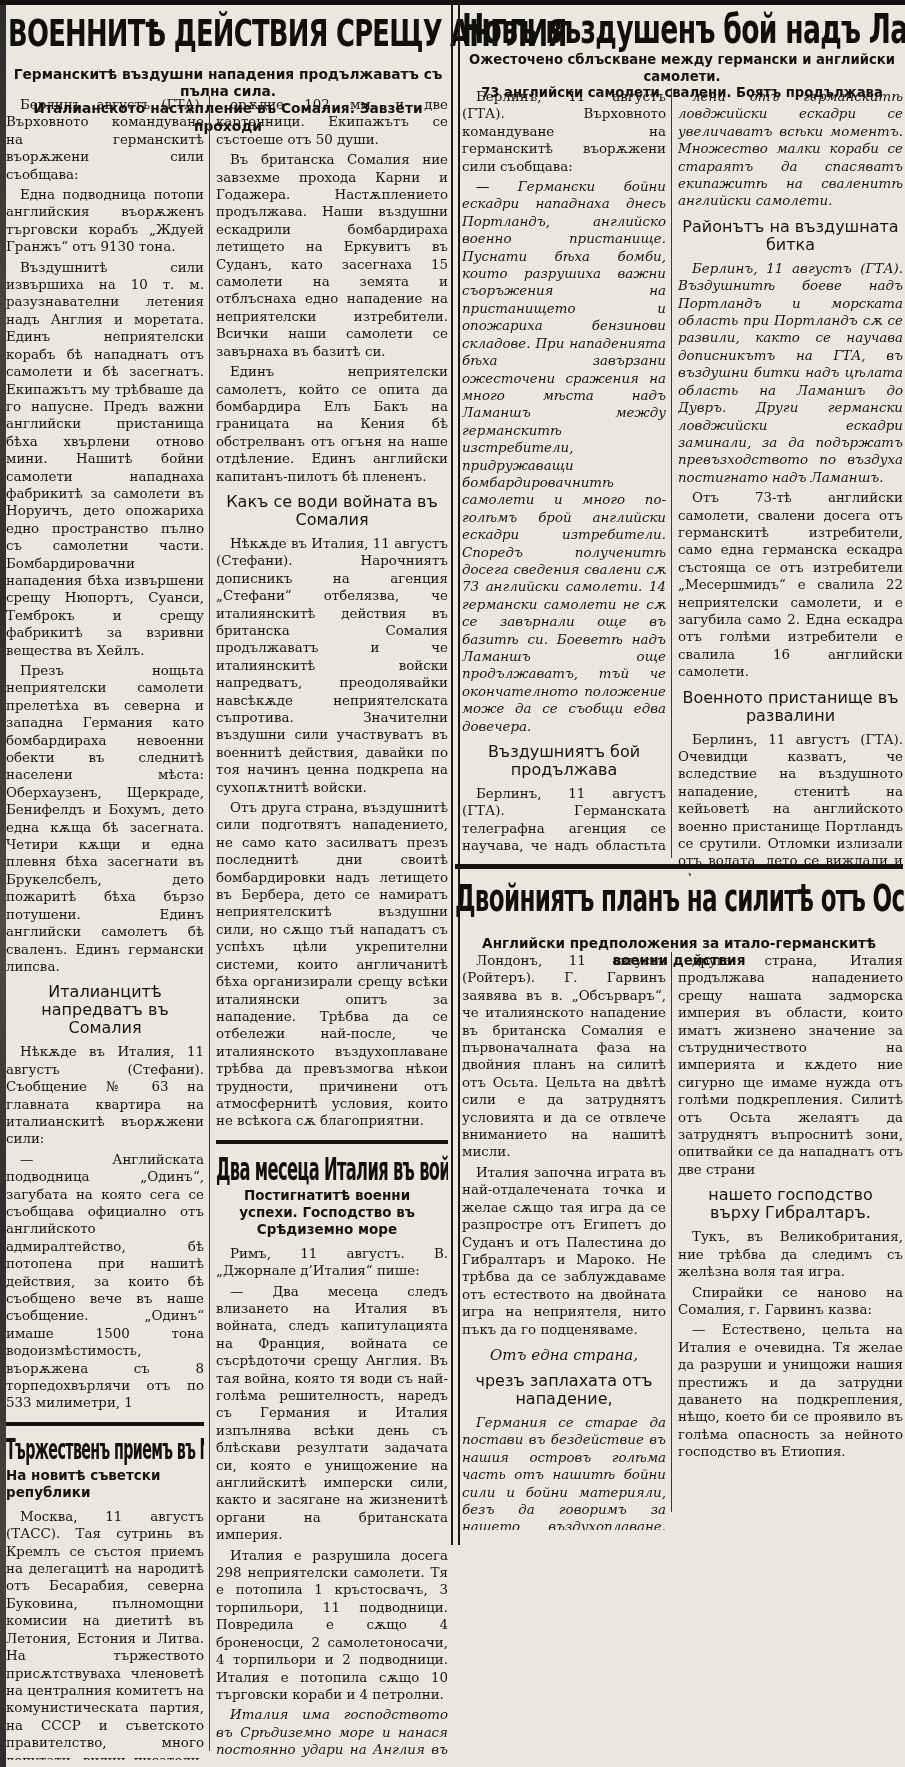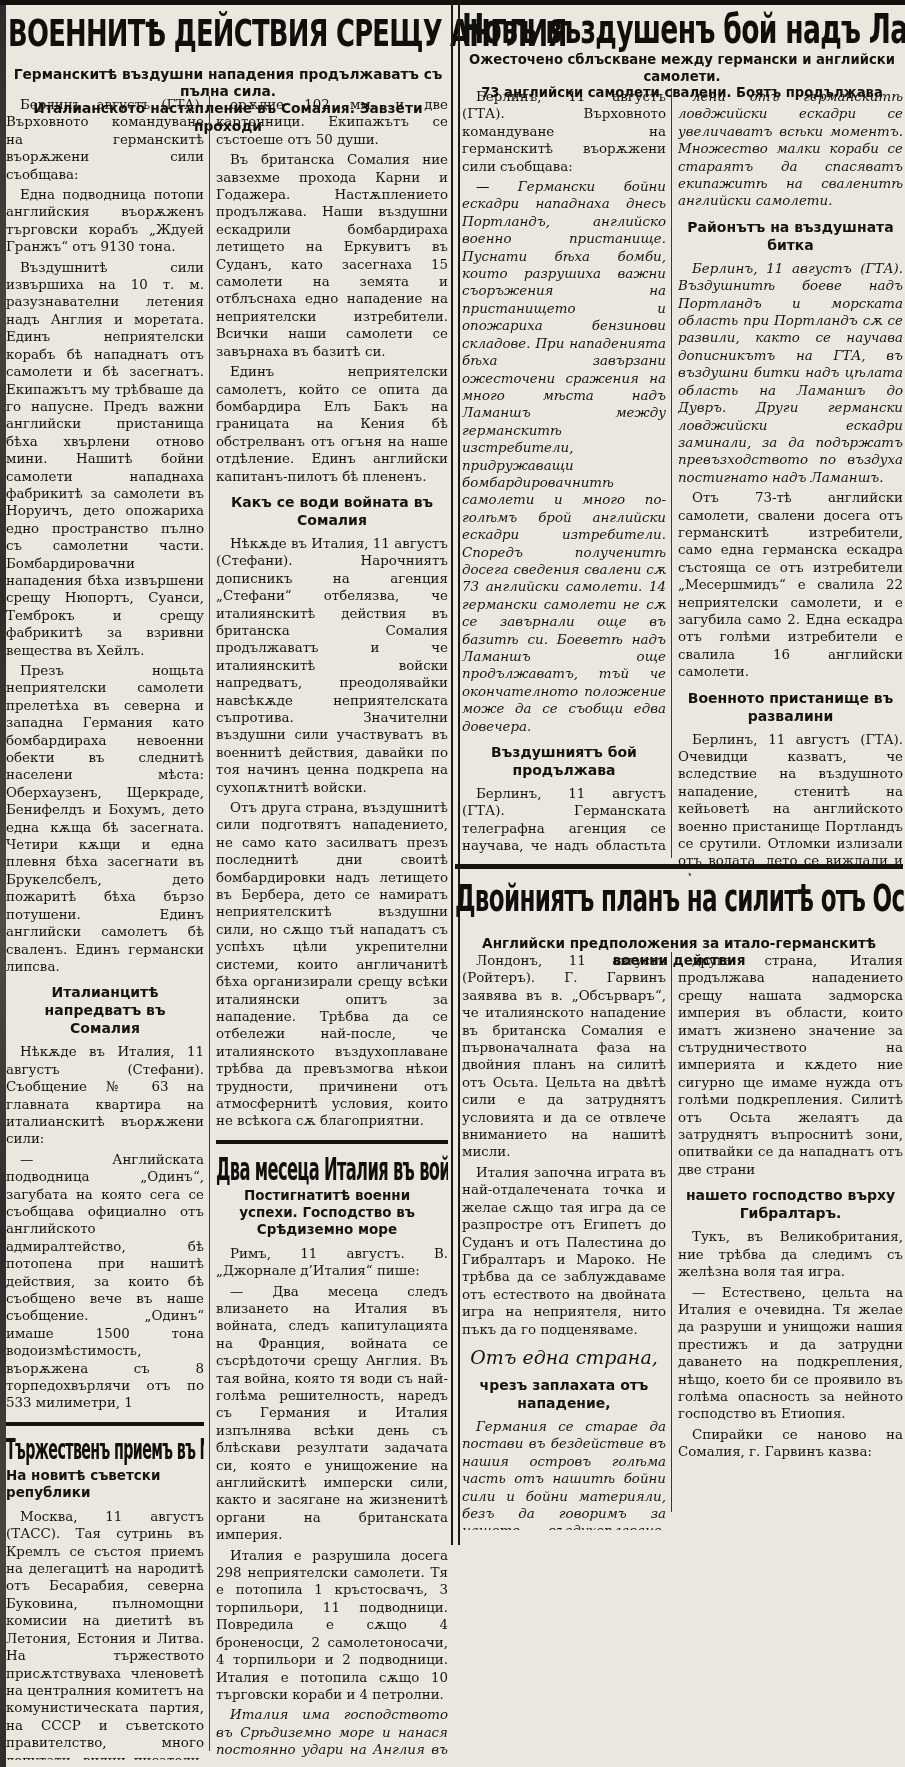--- a/index.html
+++ b/index.html
@@ -23,23 +23,23 @@
     font-family:"DejaVu Sans",sans-serif;font-weight:bold;white-space:nowrap;
     transform-origin:left top;color:#100f0c;letter-spacing:-1px;
   }
   .deck{font-family:"DejaVu Sans",sans-serif;font-weight:bold;text-align:center;
     color:#15130e;line-height:1.25;}
 
   
   .col{position:absolute;overflow:hidden;text-align:justify;}
   .col p{margin:0 0 3px 0;text-indent:14px;font-size:13.4px;line-height:17.4px;}
   .col p.it{font-style:italic;}
-  .subhead{font-family:"DejaVu Sans",sans-serif;font-weight:bold;text-align:center;
-    font-size:14px;line-height:18px;margin:8px 4px 6px 4px;text-indent:0;}
-  .lead-italic{font-style:italic;text-align:center;font-size:19px;margin:8px 0 2px 0;text-indent:0;}
+  .subhead{font-family:"DejaVu Sans",sans-serif;font-weight:normal;text-align:center;
+    font-size:16px;line-height:18px;margin:8px 4px 6px 4px;text-indent:0;}
+  .lead-italic{font-style:italic;text-align:center;font-size:15px;margin:8px 0 2px 0;text-indent:0;}
   .artrule{border:none;border-top:4px solid #15130f;margin:10px 0 7px 0;width:100%;}
 
   .inner-head{margin:2px 0 2px 0;}
   .inner-deck{font-family:"DejaVu Sans",sans-serif;font-weight:bold;text-align:center;
     font-size:13.5px;line-height:17px;margin:4px 10px 7px 0;text-indent:0;}
 </style>
 </head>
 <body>
 
 <div class="paper">
@@ -139,17 +139,17 @@
     <p class="it">Германия се старае да постави въ бездействие въ нашия островъ голѣма часть отъ нашитѣ бойни сили и бойни материяли, безъ да говоримъ за нашето въздухоплаване. Отъ</p>
 
   </div>
 
   <div class="vrule" style="left:671px;top:952px;height:560px;"></div>
 
   <div class="col" style="left:678px;top:952px;width:225px;height:578px;">
     <p>друга страна, Италия продължава нападението срещу нашата задморска империя въ области, които иматъ жизнено значение за сътрудничеството на империята и кѫдето ние сигурно ще имаме нужда отъ голѣми подкрепления. Силитѣ отъ Осьта желаятъ да затруднятъ въпроснитѣ зони, опитвайки се да нападнатъ отъ две страни</p>
     <div class="subhead">нашето господство върху Гибралтаръ.</div>
     <p>Тукъ, въ Великобритания, ние трѣбва да следимъ съ желѣзна воля тая игра.</p>
+    <p>Спирайки се наново на Сомалия, г. Гарвинъ казва:</p>
     <p>— Естествено, цельта на Италия е очевидна. Тя желае да разруши и унищожи нашия престижъ и да затрудни даването на подкрепления, нѣщо, което би се проявило въ голѣма опасность за нейното господство въ Етиопия.</p>
-    <p>Спирайки се наново на Сомалия, г. Гарвинъ казва:</p>
   </div>
 
 </div>
 
 </body></html>

